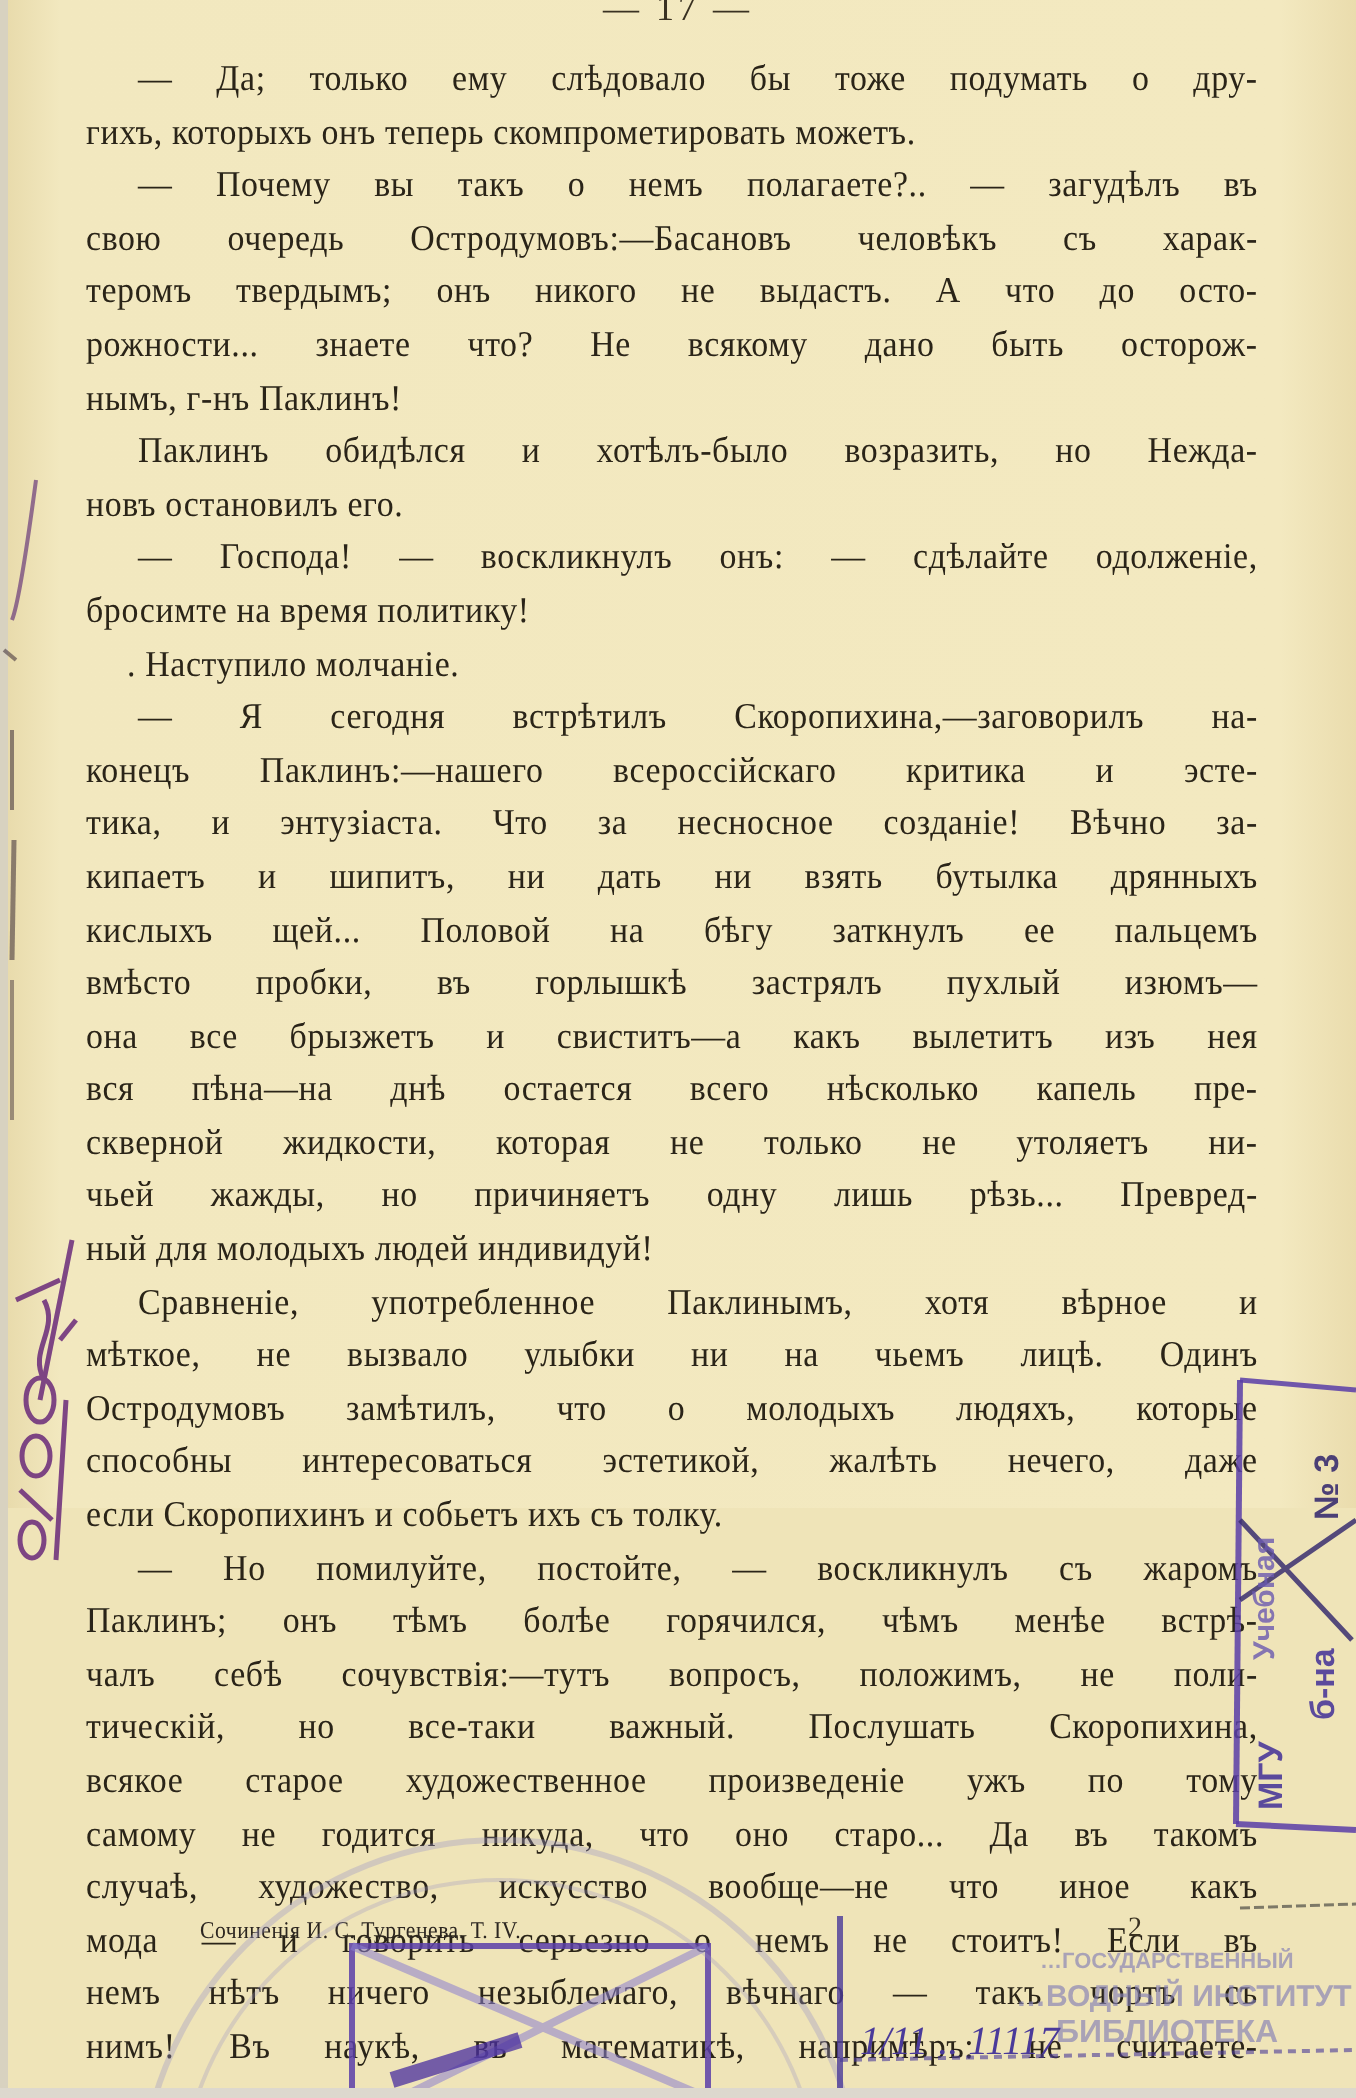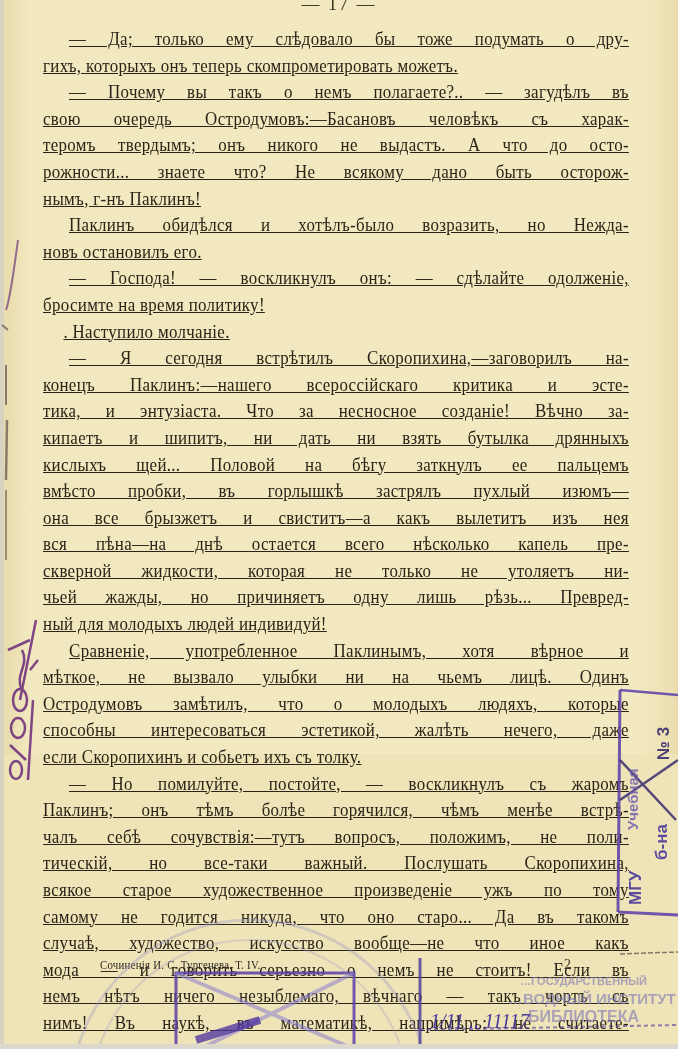--- a/index.html
+++ b/index.html
@@ -16,21 +16,21 @@
     }
     .left-edge {
       position: absolute; left: 0; top: 0; width: 4px; height: 1049px;
       background: #d8d2c0;
     }
     .page-number {
       position: absolute; top: -6px; left: 0; width: 678px; text-align: center;
       font-size: 18px; letter-spacing: 2px; color: #3a3222;
     }
     .text-block {
-      position: absolute; left: 43px; top: 26px; width: 586px; text-decoration: underline;
+      position: absolute; left: 43px; top: 26px; width: 586px;
     }
     .line {
       display: block;
       height: 26.6px; line-height: 26.6px;
       font-size: 18.2px;
       white-space: nowrap;
       text-align: justify;
       text-align-last: justify;
       letter-spacing: 0.35px;
       transform: scaleX(0.93); transform-origin: left center;

